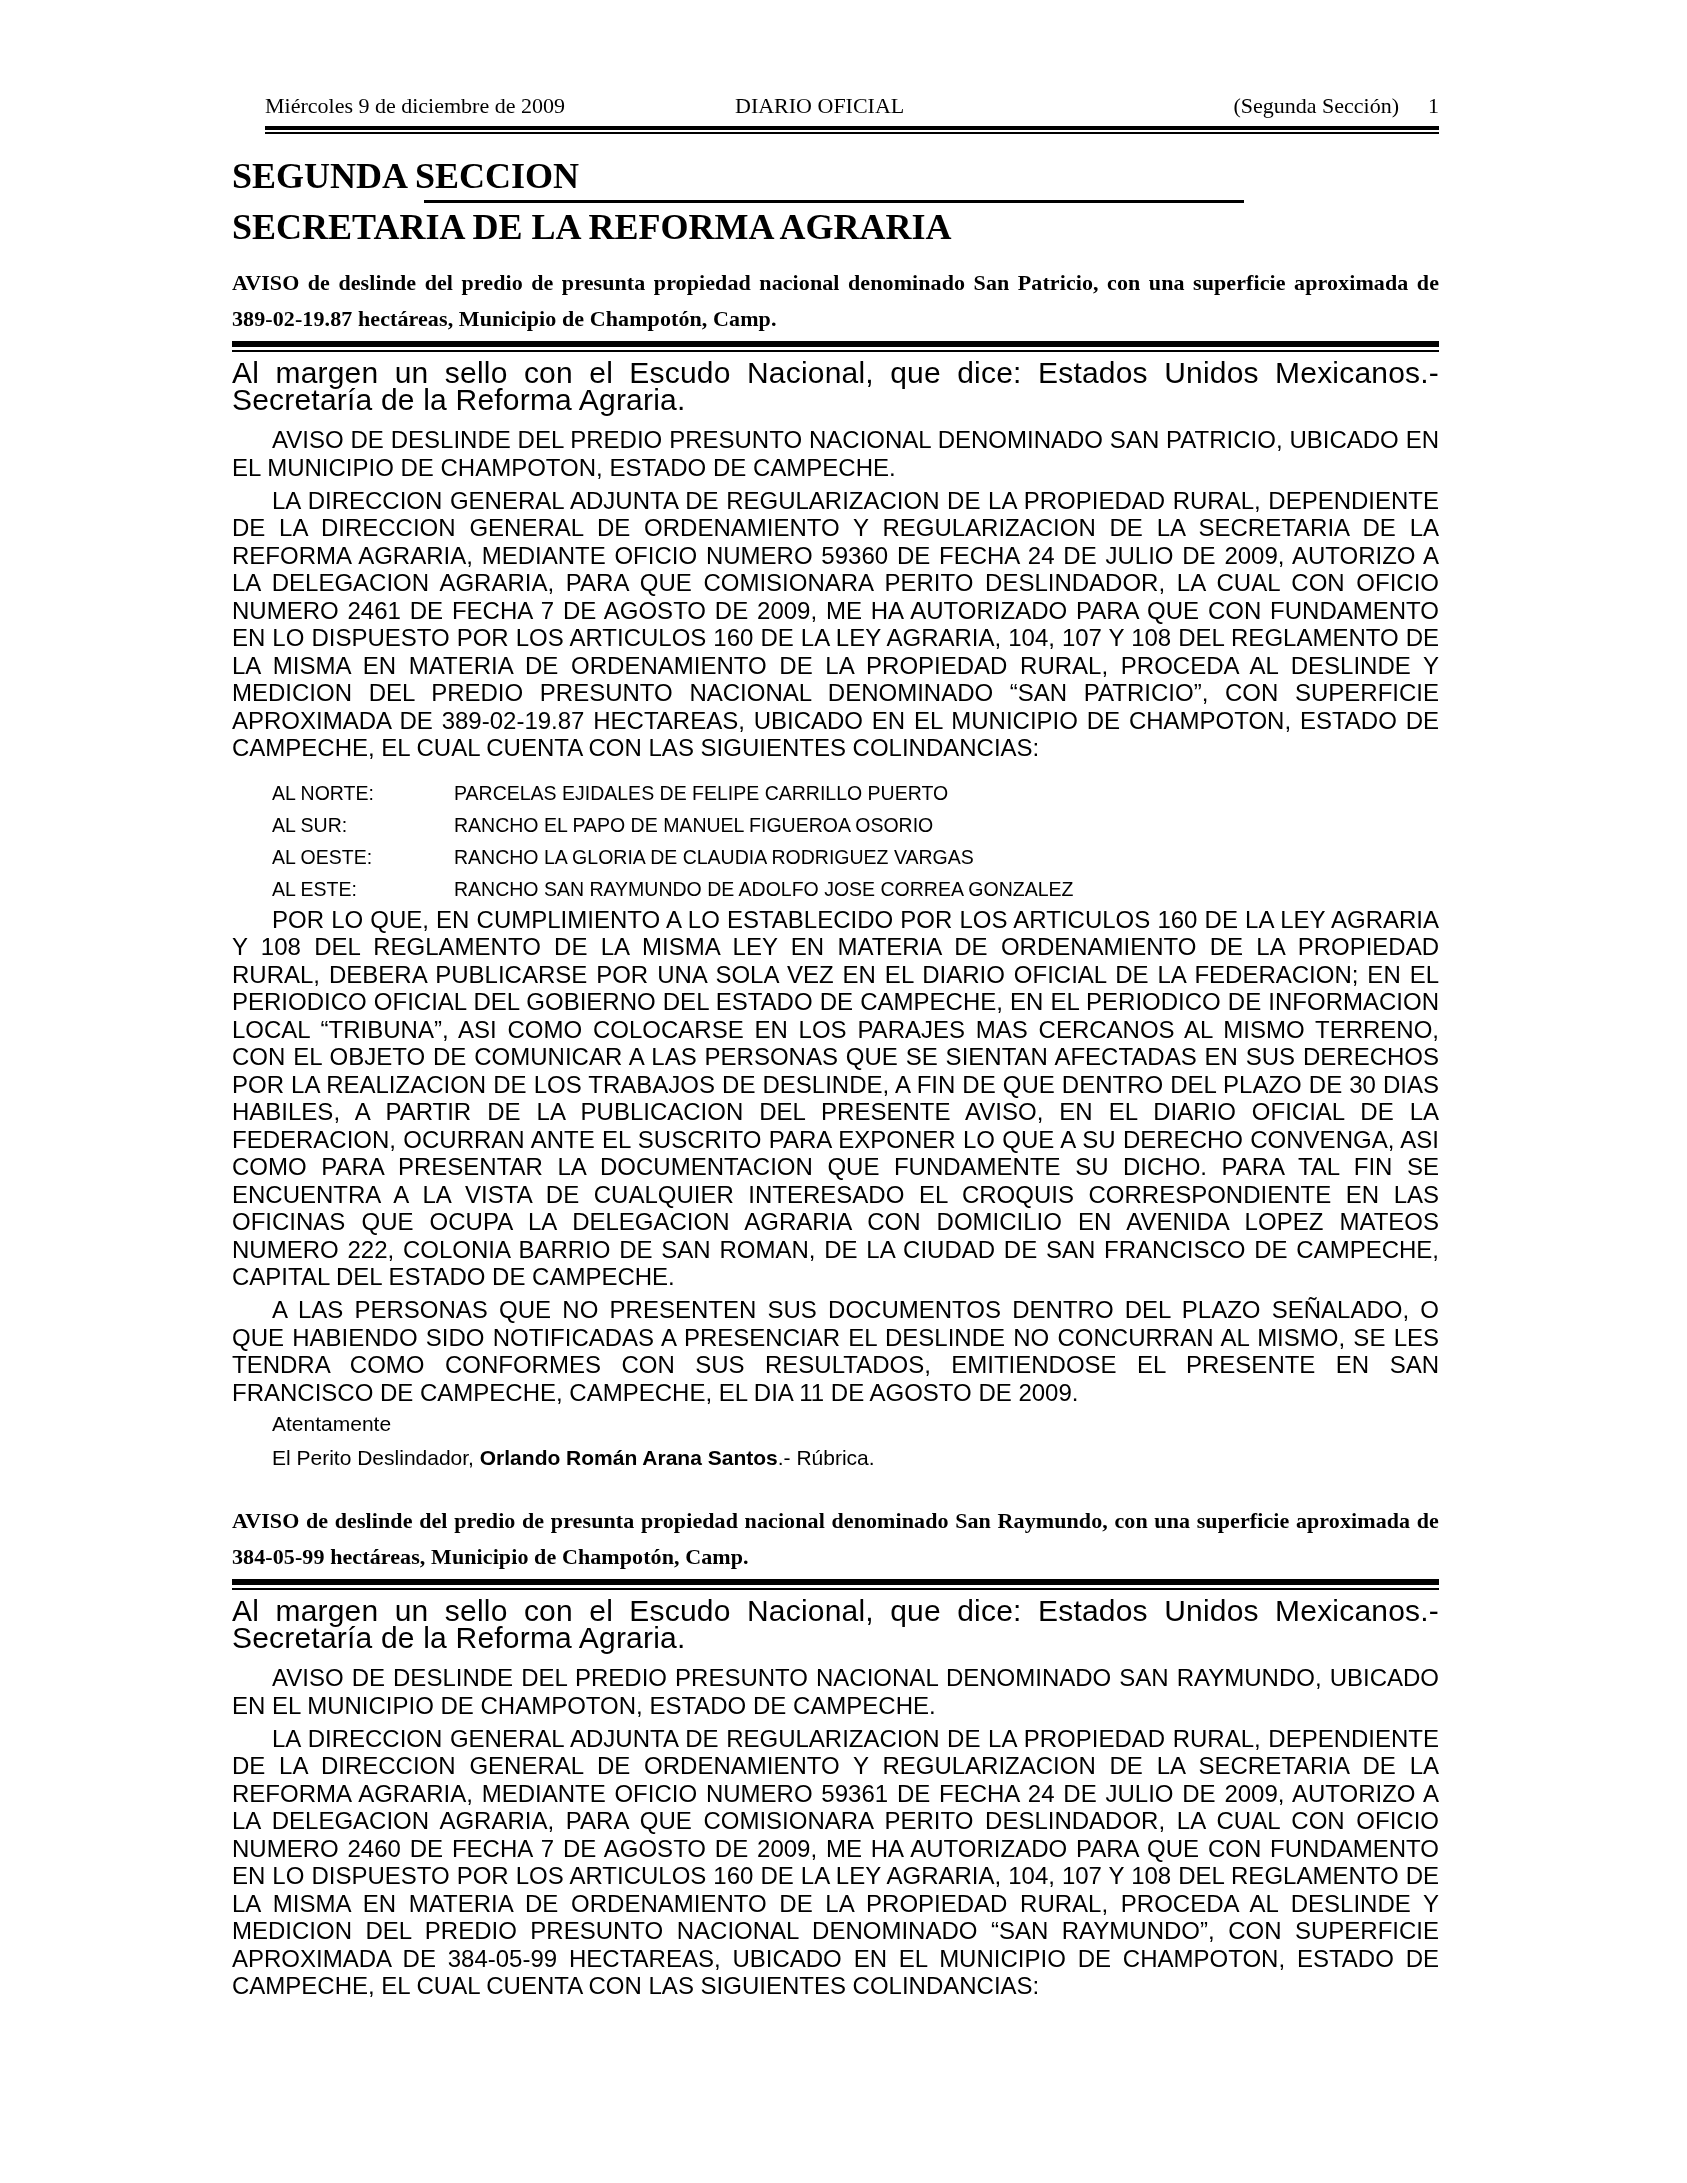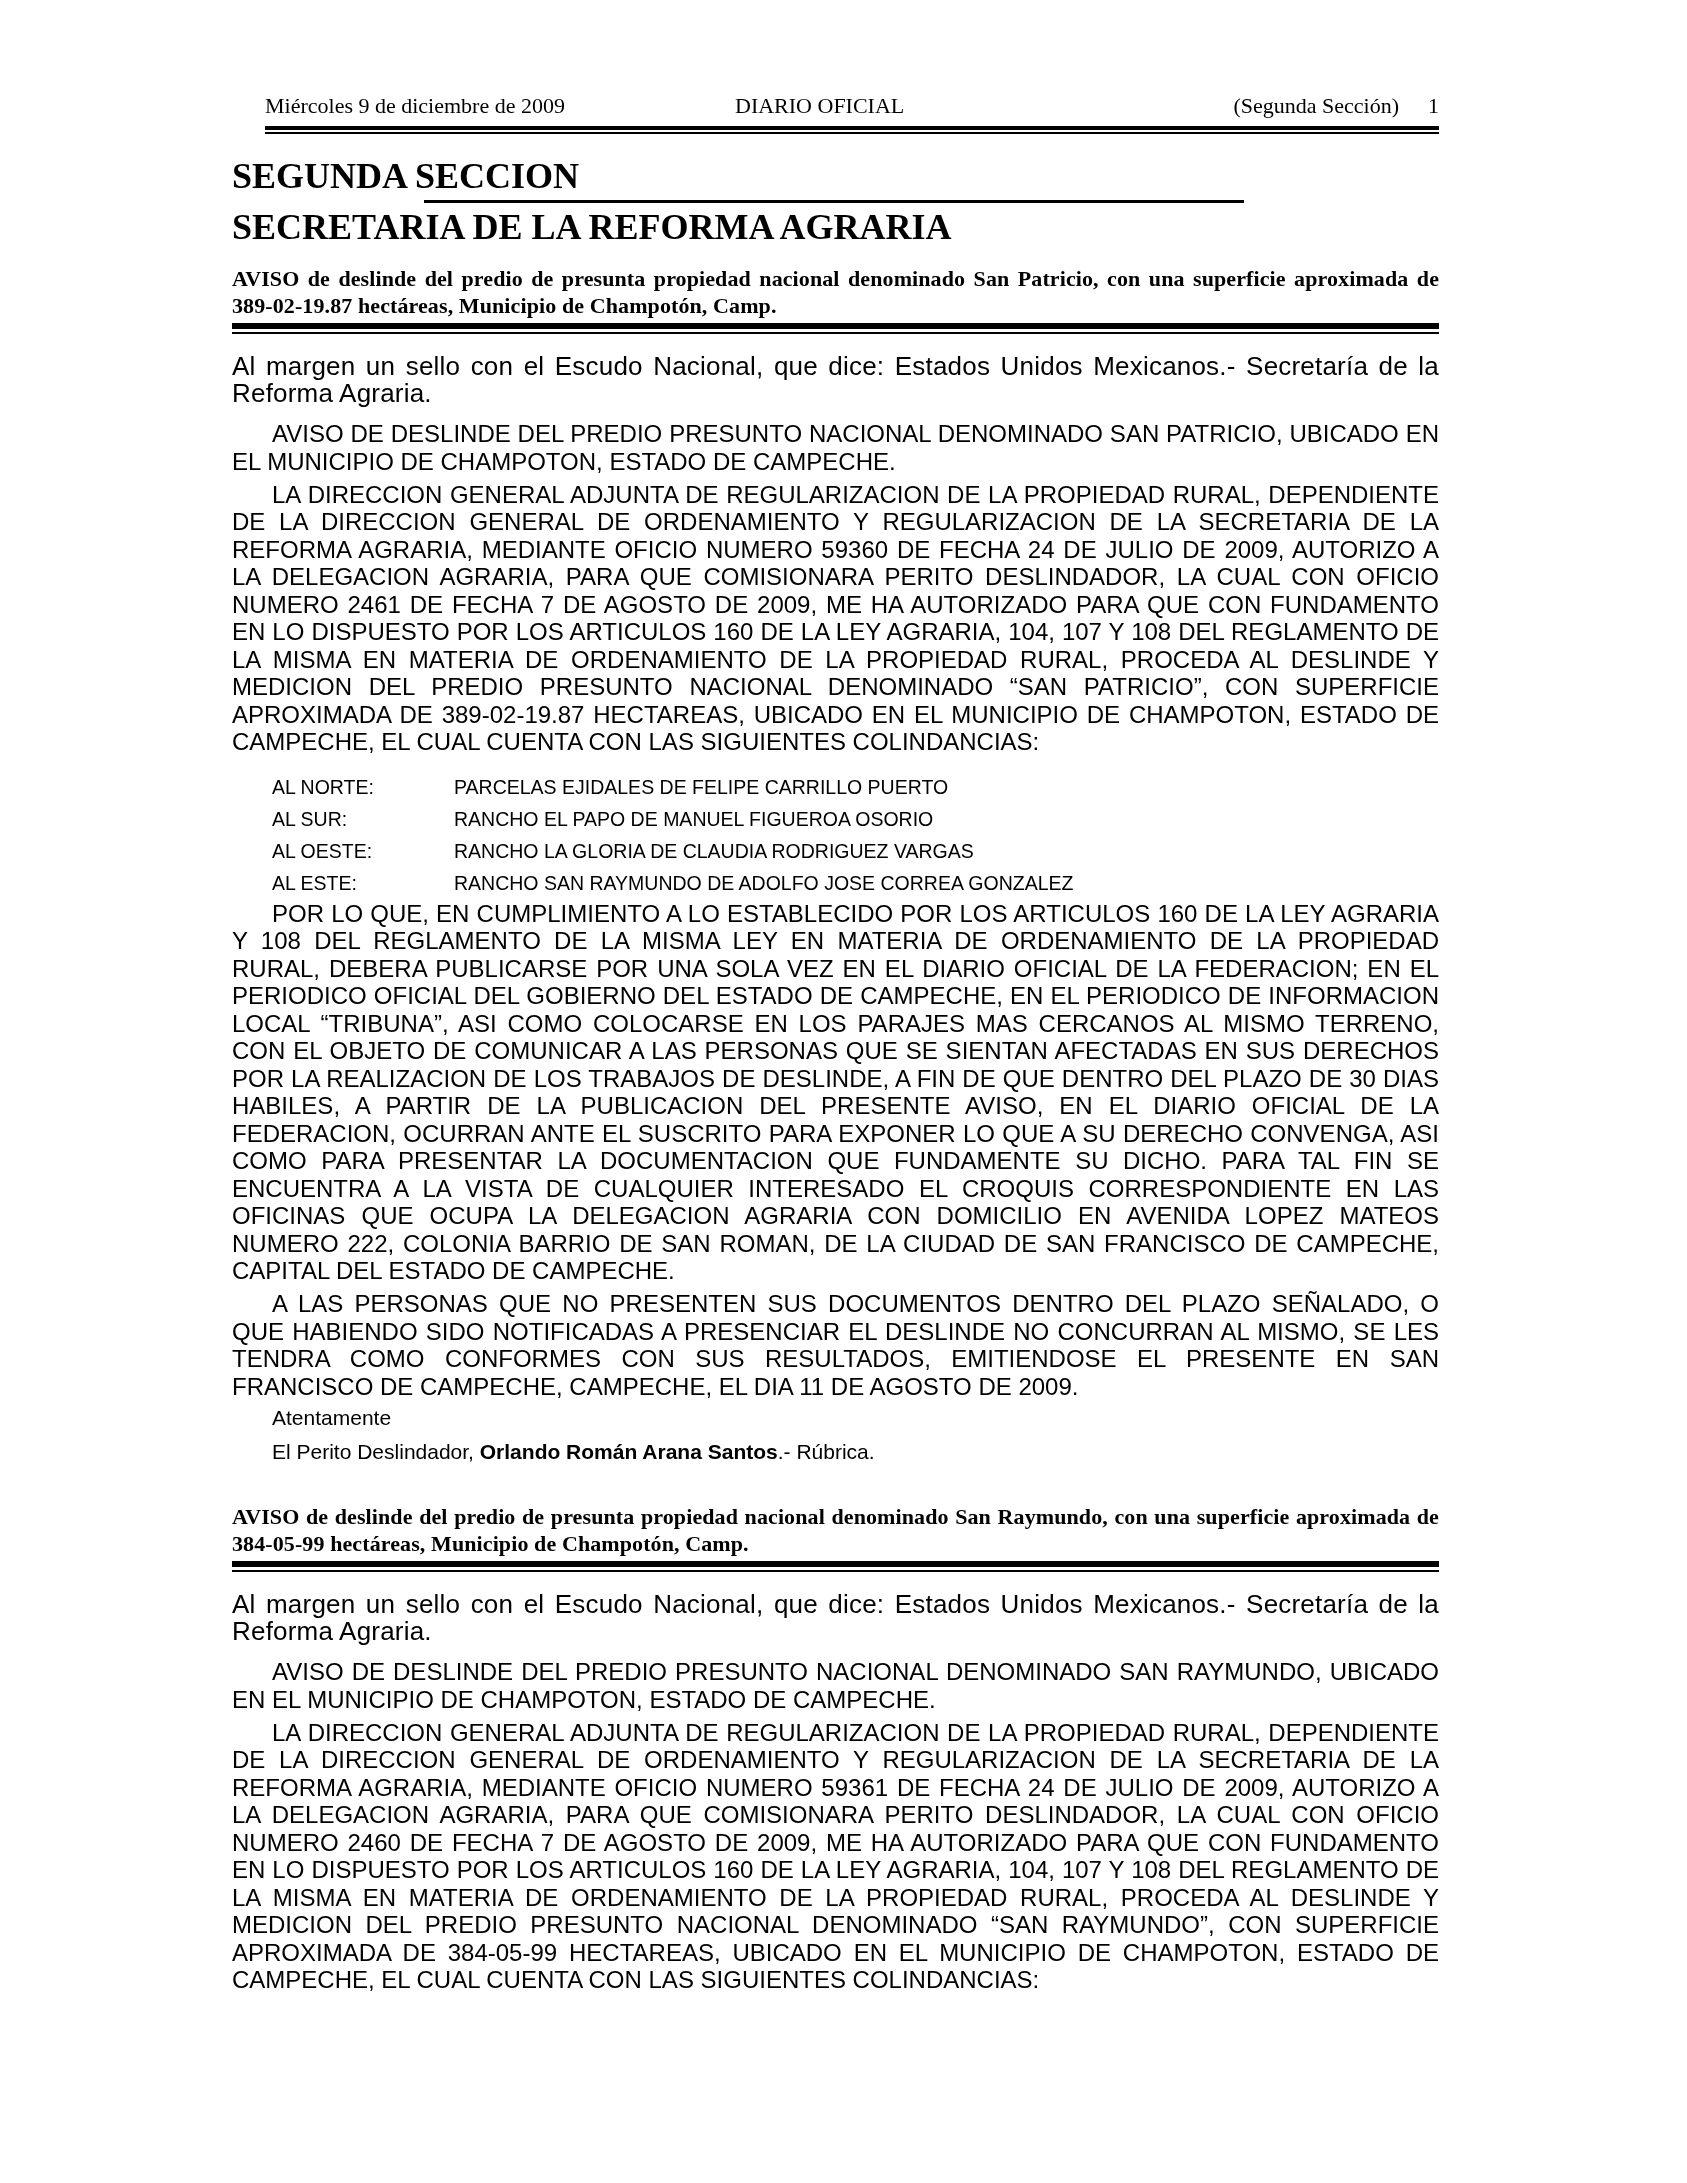--- a/index.html
+++ b/index.html
@@ -14,27 +14,27 @@
   .rh-page { right:0; }
   .double-rule { position:absolute; left:33px; width:1174px; }
   .double-rule .thick { height:4px; background:#000; }
   .double-rule .gap { height:2px; }
   .double-rule .thin { height:2px; background:#000; }
   .section-title { position:absolute; left:0; width:1207px; text-align:left;
     font-family:"Liberation Serif", serif; font-weight:bold; font-size:36px; line-height:40px; }
   .section-rule { position:absolute; left:192px; width:820px; height:3.3px; background:#000; }
   .notice { position:absolute; left:0; width:1207px; }
   .notice-title { font-family:"Liberation Serif", serif; font-weight:bold; font-size:22px;
-    line-height:27px; text-align:justify; text-align-last:left; letter-spacing:0.1px; }
+    line-height:36px; text-align:justify; text-align-last:left; letter-spacing:0.1px; }
   .notice-rule { margin-top:4px; }
   .notice-rule .thick { height:6px; background:#000; }
   .notice-rule .gap { height:2.6px; }
   .notice-rule .thin { height:2.6px; background:#000; }
-  .lead { font-family:"Liberation Sans", sans-serif; font-size:26px; line-height:27px;
-    text-align:justify; margin-top:19px; letter-spacing:0.2px; }
+  .lead { font-family:"Liberation Sans", sans-serif; font-size:30px; line-height:27px;
+    text-align:justify; margin-top:7px; letter-spacing:0.2px; }
   .para { font-family:"Liberation Sans", sans-serif; font-size:24px; line-height:27.5px;
     text-align:justify; text-indent:40px; margin-top:5.3px; }
   .para.first { margin-top:13.2px; }
   .bounds { margin-top:15px; }
   .bound-row { display:flex; font-family:"Liberation Sans", sans-serif; font-size:19.5px;
     line-height:32px; padding-left:40px; }
   .bound-label { width:182px; flex:none; }
   .closing { font-family:"Liberation Sans", sans-serif; font-size:21px; line-height:32px;
     padding-left:40px; margin-top:2px; }
   .closing b { font-weight:bold; }

